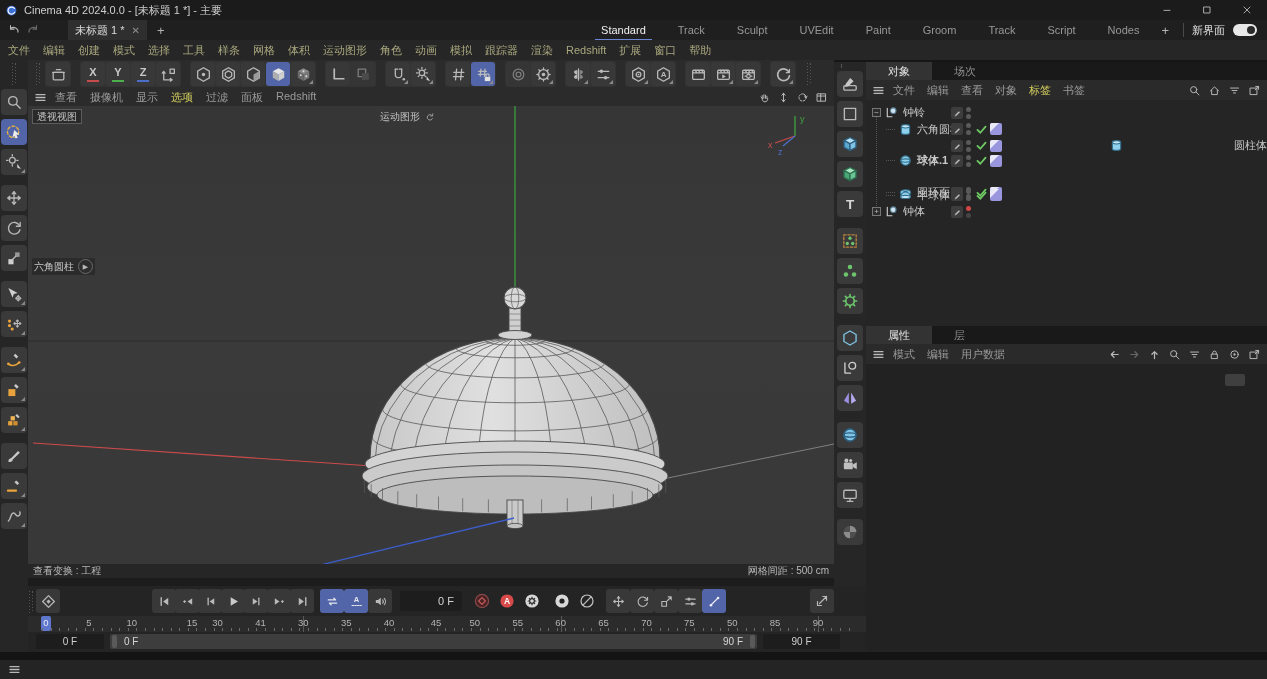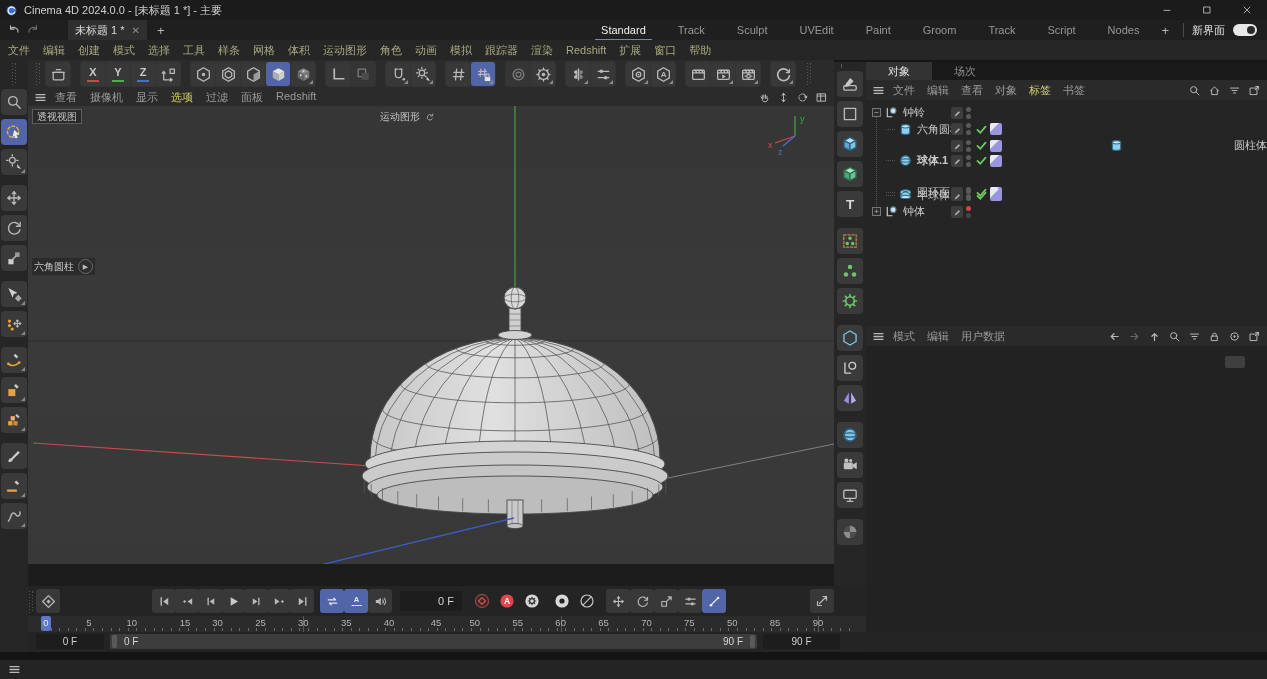--- a/index.html
+++ b/index.html
@@ -679,20 +679,24 @@
         </div>
         <svg class="abs" style="right:10px;top:4px" width="60" height="46" viewBox="0 0 60 46">
           <line x1="31" y1="26" x2="31" y2="6" stroke="#3fa43f" stroke-width="1.3"></line>
           <line x1="31" y1="26" x2="11" y2="33" stroke="#cc4b4b" stroke-width="1.3"></line>
           <line x1="31" y1="26" x2="19" y2="36" stroke="#4b6fc8" stroke-width="1.3"></line>
           <text x="36" y="12" fill="#3fa43f" font-size="9" id="giz-y">y</text>
           <text x="4" y="38" fill="#cc4b4b" font-size="9" id="giz-x">x</text>
           <text x="14" y="45" fill="#4b6fc8" font-size="9" id="giz-z">z</text>
         </svg>
       </div>
+      <div class="vp-status">
+        <span>查看变换 : 工程</span>
+        <span style="margin-left:auto">网格间距 : 500 cm</span>
+      </div>
       <div class="vp-pad"></div>
     </div>
 
     <div class="palette abs" id="palette-slot">
       <div class="drag-dots" style="width:14px;height:4px;margin-bottom:3px;background-image:repeating-linear-gradient(90deg,#565656 0 1px,transparent 1px 3px)"></div>
     <div class="stool">
           <span>
             <svg width="18" height="18" viewBox="0 0 16 16" fill="none" stroke="#b9b9b9" stroke-width="1.2" stroke-linecap="round" stroke-linejoin="round">
               <rect x="2.5" y="9.4" width="11" height="4" rx="1"></rect>
               <path d="M8.2 2.6 l3 3 -4.6 4.4 -3 .7 .7-3 Z" fill="#c8c8c8" stroke="none"></path>
@@ -1006,23 +1010,23 @@
         </div>
       <div class="tl-ruler" id="ruler-slot">
         <div class="playhead"></div>
         <div class="ruler-dots"></div>
       <div class="sec-line" style="left: 275.333px;"></div>
           <div class="sec-line" style="left: 532.667px;"></div>
           <div class="sec-line" style="left: 790px;"></div>
           <span class="ruler-num" style="left: 18px; color: rgb(234, 234, 245);">0</span>
           <span class="ruler-num" style="left: 60.8889px;">5</span>
           <span class="ruler-num" style="left: 103.778px;">10</span>
-          <span class="ruler-num" style="left: 157px;">15</span>
+          <span class="ruler-num" style="left: 164px;">15</span>
           <span class="ruler-num" style="left: 189.556px;">30</span>
-          <span class="ruler-num" style="left: 232.444px;">25</span>
+          <span class="ruler-num" style="left: 232.444px;">41</span>
           <span class="ruler-num" style="left: 275.333px;">30</span>
           <span class="ruler-num" style="left: 318.222px;">35</span>
           <span class="ruler-num" style="left: 361.111px;">40</span>
           <span class="ruler-num" style="left: 408px;">45</span>
           <span class="ruler-num" style="left: 446.889px;">50</span>
           <span class="ruler-num" style="left: 489.778px;">55</span>
           <span class="ruler-num" style="left: 532.667px;">60</span>
           <span class="ruler-num" style="left: 575.556px;">65</span>
           <span class="ruler-num" style="left: 618.444px;">70</span>
           <span class="ruler-num" style="left: 661.333px;">75</span>
@@ -1303,20 +1307,24 @@
                     <path d="M3.6 12.4 l-.6 2.6 2.6-.6" fill="#b9b9b9" stroke="none"></path>
                   </svg>
                 </span>
               </span>
             </span>
             <span class="t-col dots2" style="left: 100px;">
               <span class="dot" style="background: rgb(210, 69, 69);"></span>
               <span class="dot" style="background: rgb(69, 69, 69);"></span>
             </span>
           </div>
+        </div>
+      <div class="rp-tabs" id="amtabs-slot">
+          <div class="rp-tab active">属性</div>
+          <div class="rp-tab">层</div>
         </div>
       <div class="rp-menu" id="ammenu-slot">
           <span>
             <svg width="13" height="13" viewBox="0 0 16 16" fill="none" stroke="#b9b9b9" stroke-width="1.2" stroke-linecap="round" stroke-linejoin="round">
               <path d="M2.5 4.5 H13.5 M2.5 8 H13.5 M2.5 11.5 H13.5" stroke-width="1.6"></path>
             </svg>
           </span>
           <span style="width: 8px;"></span>
           <span class="menu-item">模式</span>
           <span class="menu-item">编辑</span>

